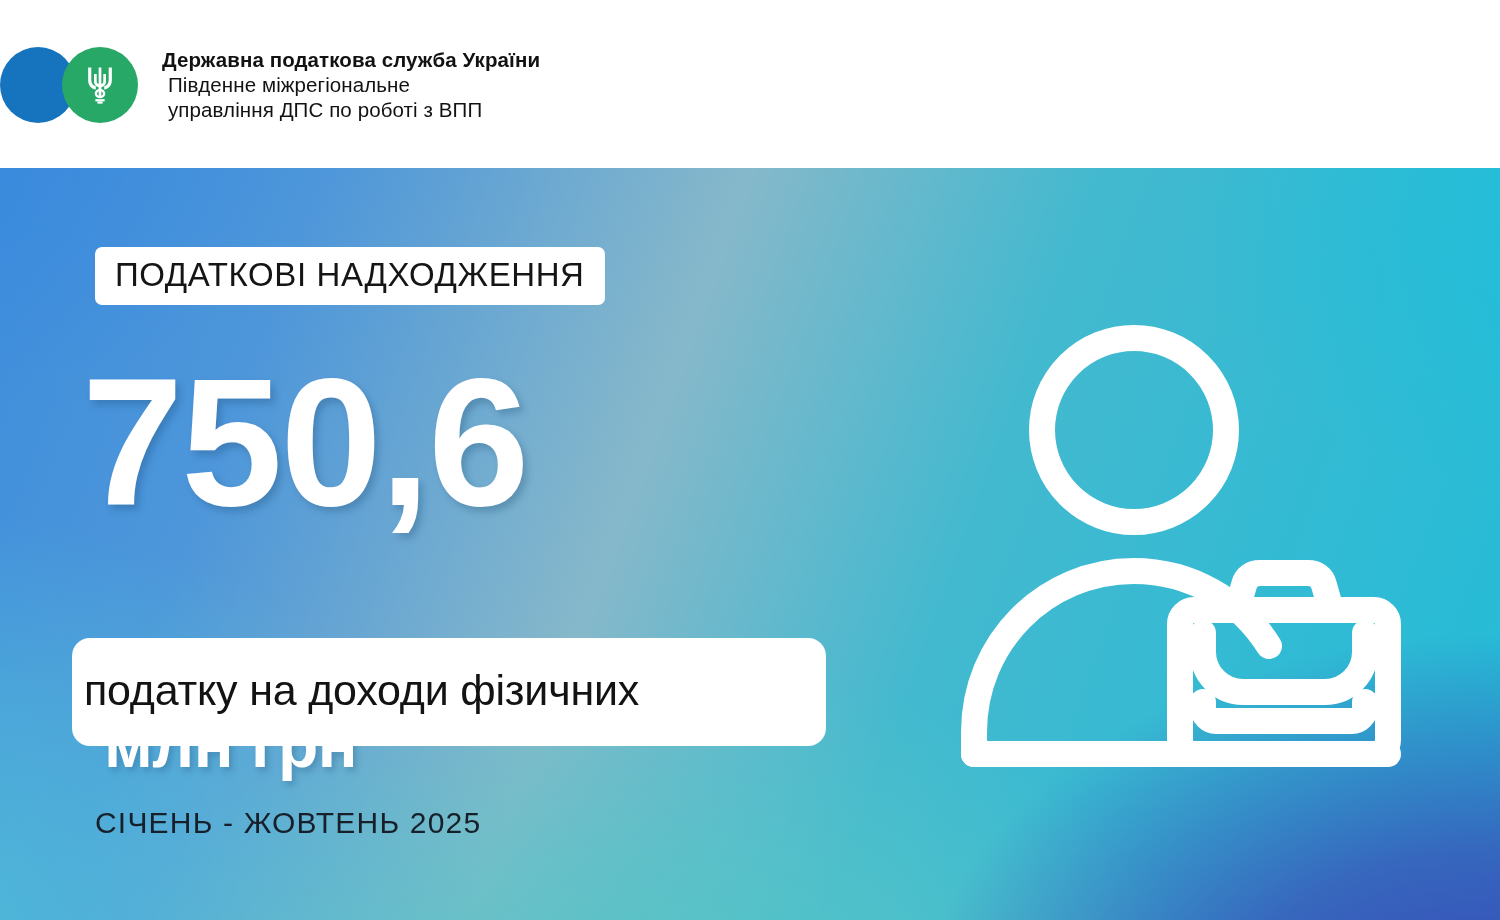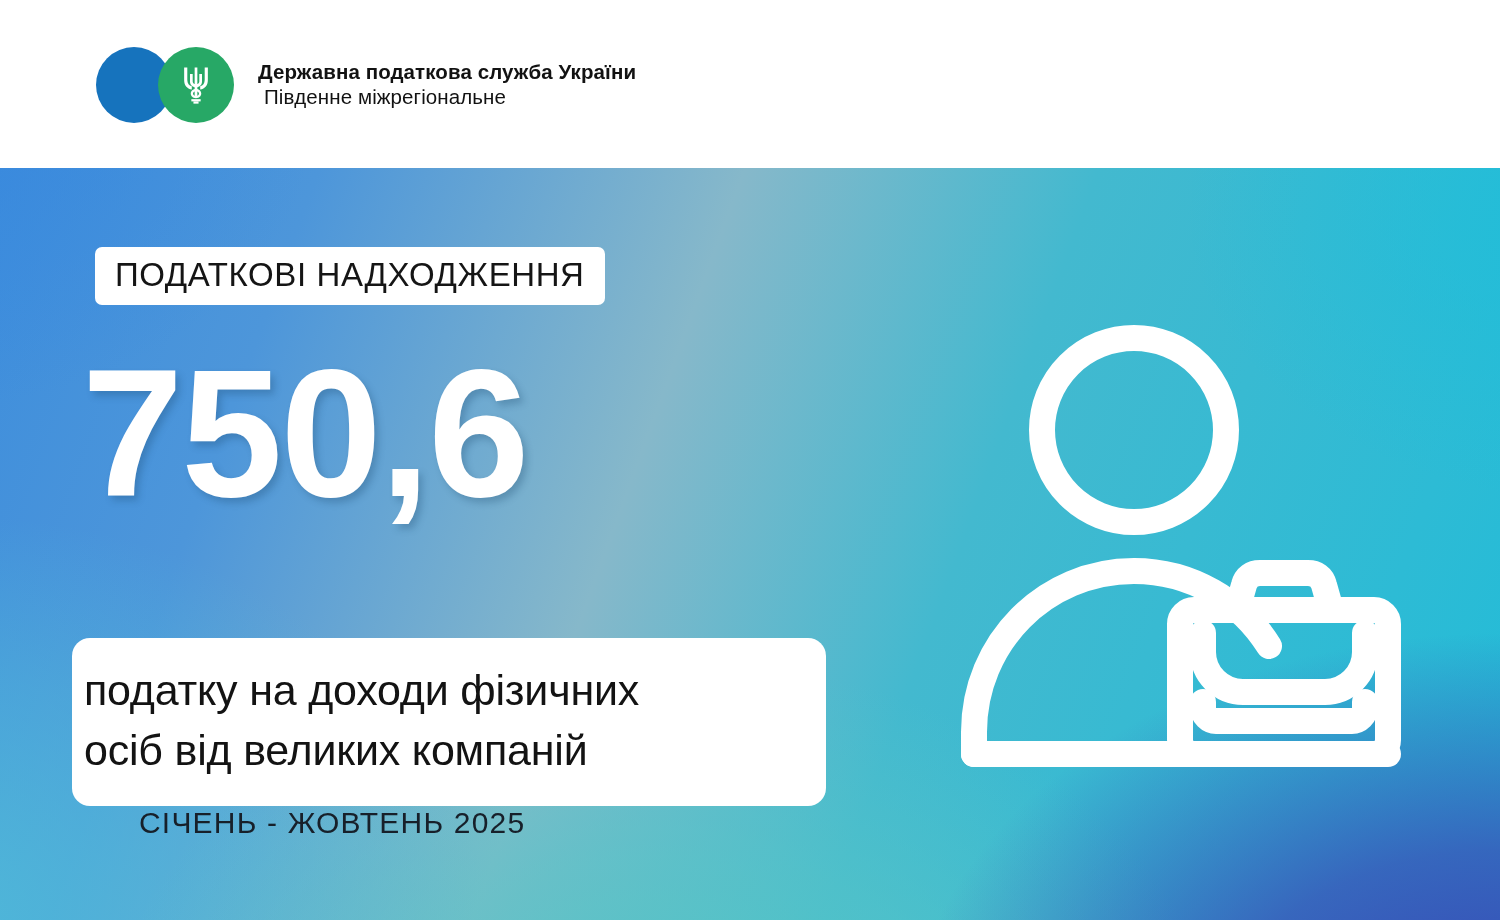--- a/index.html
+++ b/index.html
@@ -24,21 +24,20 @@
   .header {
     position: absolute;
     left: 0;
     top: 0;
     width: 1500px;
     height: 168px;
     background: #ffffff;
     display: flex;
     align-items: center;
     box-sizing: border-box;
-    padding-left: 96px;
   }
   .logo-mark {
     position: relative;
     width: 140px;
     height: 76px;
     flex: 0 0 auto;
     margin-top: 2px;
   }
   .logo-circle-blue {
     position: absolute;
@@ -122,21 +121,21 @@
     color: #151515;
     font-size: 33px;
     line-height: 38px;
     letter-spacing: 0.6px;
     white-space: nowrap;
   }
 
   .big-number {
     position: absolute;
     left: 82px;
-    top: 174px;
+    top: 183px;
     color: #ffffff;
     font-size: 182px;
     line-height: 182px;
     font-weight: bold;
     letter-spacing: -2px;
     white-space: nowrap;
     text-shadow: 4px 5px 7px rgba(20,60,95,0.26);
   }
 
   .unit {
@@ -170,21 +169,20 @@
 
   .period {
     position: absolute;
     left: 95px;
     top: 637px;
     color: #17202a;
     font-size: 30px;
     line-height: 36px;
     letter-spacing: 1.2px;
     white-space: nowrap;
-    margin-left: 44px;
   }
 
   
   .icon-wrap {
     position: absolute;
     left: 952px;
     top: 152px;
     width: 460px;
     height: 460px;
   }
@@ -211,36 +209,36 @@
             <rect x="13.8" y="44.2" width="12.4" height="3.0"></rect>
             <rect x="16.6" y="47.2" width="6.8" height="3.0"></rect>
           </g>
         </svg>
       </div>
     </div>
 
     <div class="org-text">
       <div class="org-line-1">Державна податкова служба України</div>
       <div class="org-line-2">Південне міжрегіональне</div>
+      <div class="org-line-3">управління ДПС по роботі з ВПП</div>
     </div>
 
   </div>
 
   <div class="stage">
     <div class="stage-content">
 
       <div class="kicker-badge">ПОДАТКОВІ НАДХОДЖЕННЯ</div>
 
       <div class="big-number">750,6</div>
 
       <div class="unit">млн грн</div>
 
       <div class="desc-box">
         <span class="desc-line">податку на доходи фізичних</span>
-        <span class="desc-line">осіб від великих компаній</span>
       </div>
 
       <div class="period">СІЧЕНЬ - ЖОВТЕНЬ 2025</div>
 
       <div class="icon-wrap">
         <svg viewBox="0 0 460 460" aria-hidden="true">
           <g fill="none" stroke="#ffffff" stroke-width="26" stroke-linecap="round" stroke-linejoin="round">
 
             <circle cx="182" cy="110" r="92"></circle>
 

